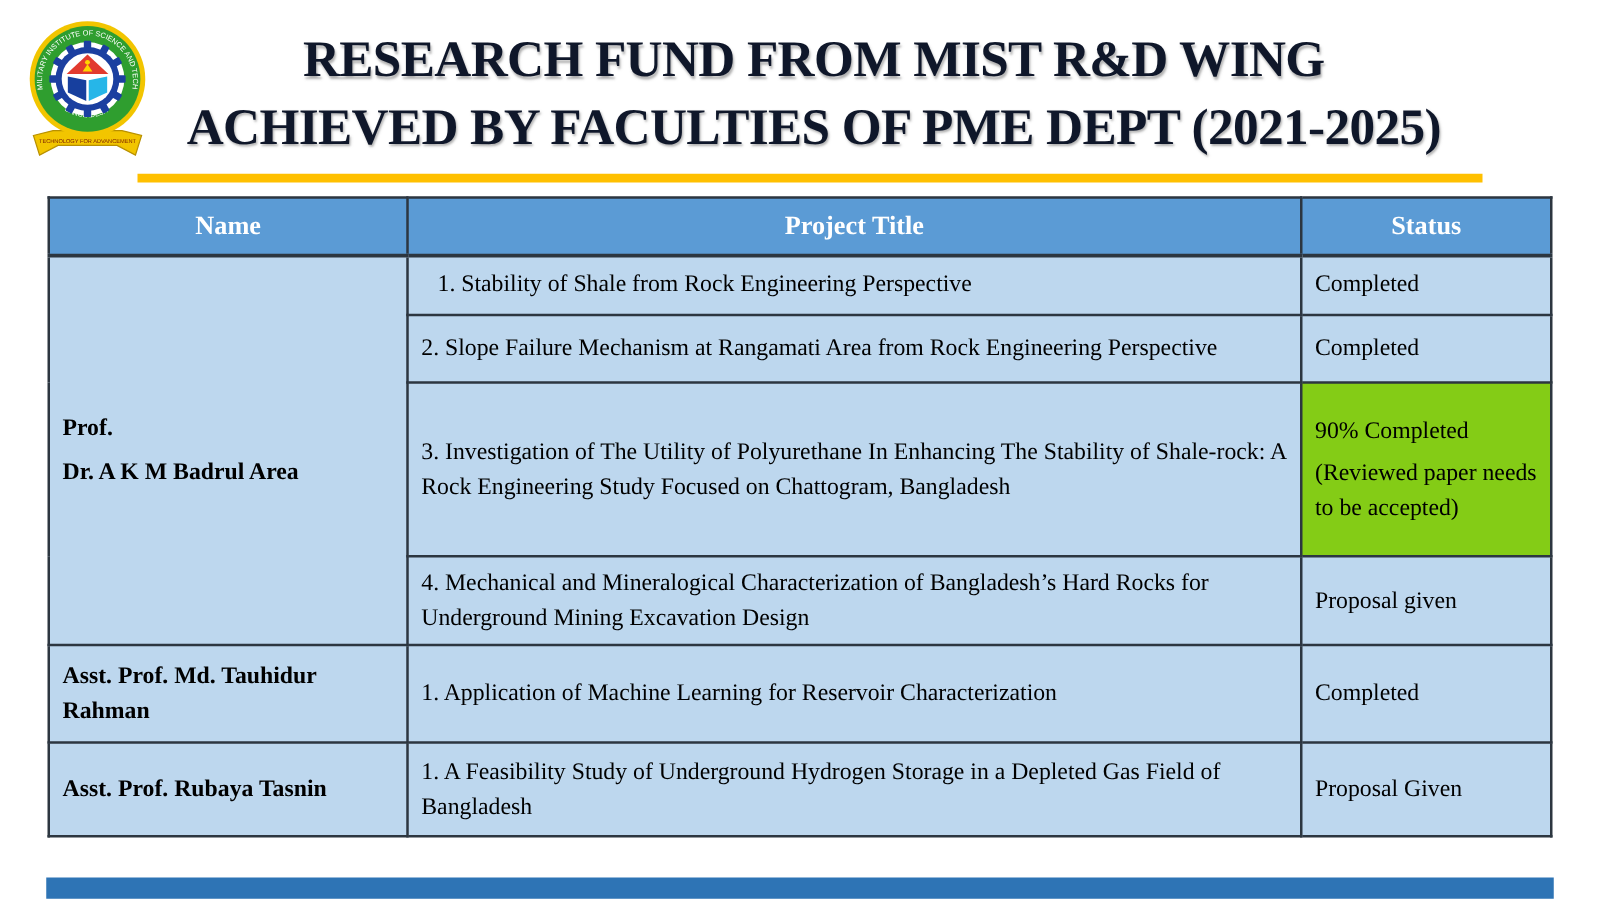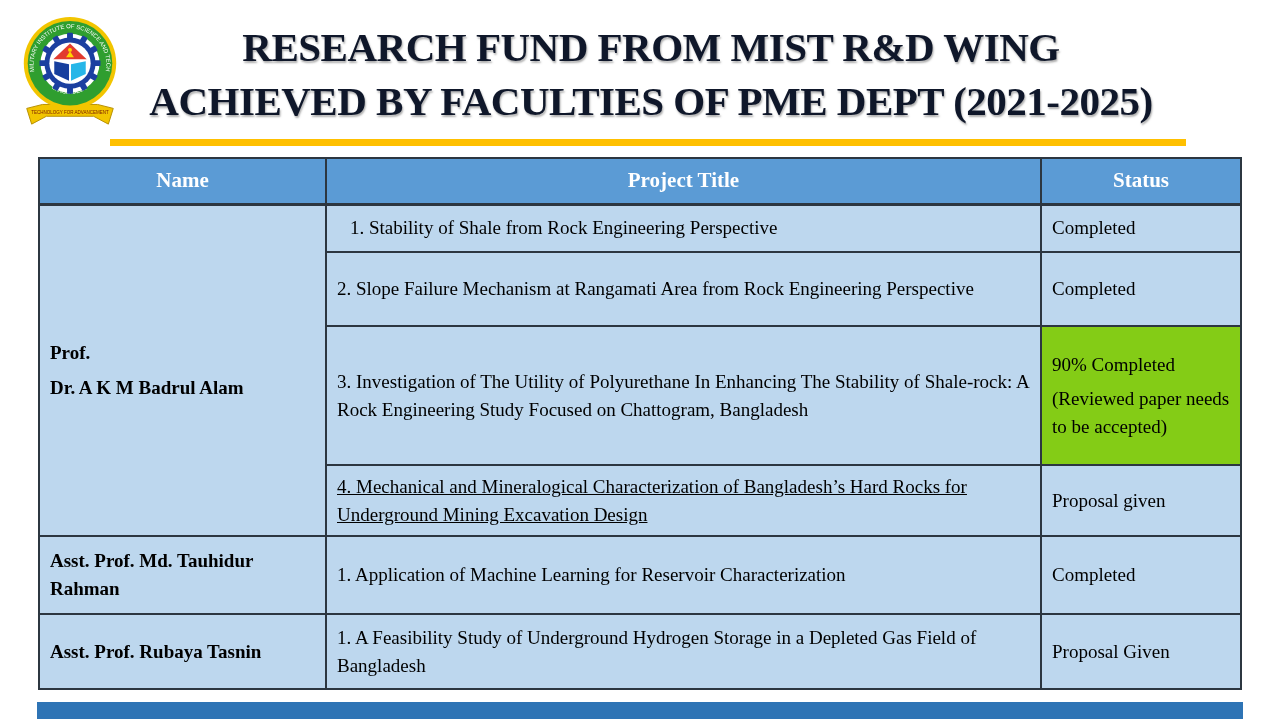--- a/index.html
+++ b/index.html
@@ -39,21 +39,21 @@
     color: #ffffff; font-weight: bold; font-size: 21px;
     text-align: center; height: 46px; border-bottom-width: 3px; margin-left: 38px;
   }
   table.fund td {
     vertical-align: middle; text-align: left;
     padding: 4px 10px; line-height: 1.45;
   }
   td.name-cell { padding-left: 8px; font-weight: bold; }
   .name-cell p, .status-cell p { margin: 7px 0; }
   tr.rh1 { height: 48px; }
-  tr.rh2 { height: 74px; }
+  tr.rh2 { height: 54px; }
   tr.rh3 { height: 139px; }
   tr.rh4 { height: 71px; }
   tr.rh5 { height: 78px; padding-left: 21px; }
   tr.rh6 { height: 75px; }
 
   
   .footer-bar {
     position: absolute; left: 37px; top: 702px; width: 1206px; height: 17px;
   }
 </style>
@@ -125,38 +125,38 @@
       <tr>
         <th class="hdr" style="background: rgb(91, 155, 213);">Name</th>
         <th class="hdr" style="background: rgb(91, 155, 213);">Project Title</th>
         <th class="hdr" style="background: rgb(91, 155, 213);">Status</th>
       </tr>
     </thead>
     <tbody>
       <tr class="rh1">
         <td rowspan="4" class="name-cell" style="background: rgb(189, 215, 238);">
           <p>Prof.</p>
-          <p>Dr. A K M Badrul Alam</p>
+          <p>Dr. A K M Badrul Area</p>
         </td>
         <td style="background: rgb(189, 215, 238); padding-left: 23px;">1. Stability of Shale from Rock Engineering Perspective</td>
         <td style="background: rgb(189, 215, 238);">Completed</td>
       </tr>
       <tr class="rh2">
         <td style="background: rgb(189, 215, 238);">2. Slope Failure Mechanism at Rangamati Area from Rock Engineering Perspective</td>
         <td style="background: rgb(189, 215, 238);">Completed</td>
       </tr>
       <tr class="rh3">
         <td style="background: rgb(189, 215, 238);">3. Investigation of The Utility of Polyurethane In Enhancing The Stability of Shale-rock: A Rock Engineering Study Focused on Chattogram, Bangladesh</td>
         <td class="status-cell" style="background: #84cc16;">
           <p>90% Completed</p>
           <p>(Reviewed paper needs to be accepted)</p>
         </td>
       </tr>
       <tr class="rh4">
-        <td style="background: rgb(189, 215, 238); text-decoration: underline;">4. Mechanical and Mineralogical Characterization of Bangladesh’s Hard Rocks for Underground Mining Excavation Design</td>
+        <td style="background: rgb(189, 215, 238);">4. Mechanical and Mineralogical Characterization of Bangladesh’s Hard Rocks for Underground Mining Excavation Design</td>
         <td style="background: rgb(189, 215, 238);">Proposal given</td>
       </tr>
       <tr class="rh5">
         <td class="name-cell" style="background: rgb(189, 215, 238);">Asst. Prof. Md. Tauhidur Rahman</td>
         <td style="background: rgb(189, 215, 238);">1. Application of Machine Learning for Reservoir Characterization</td>
         <td style="background: rgb(189, 215, 238);">Completed</td>
       </tr>
       <tr class="rh6">
         <td class="name-cell" style="background: rgb(189, 215, 238);">Asst. Prof. Rubaya Tasnin</td>
         <td style="background: rgb(189, 215, 238);">1. A Feasibility Study of Underground Hydrogen Storage in a Depleted Gas Field of Bangladesh</td>

